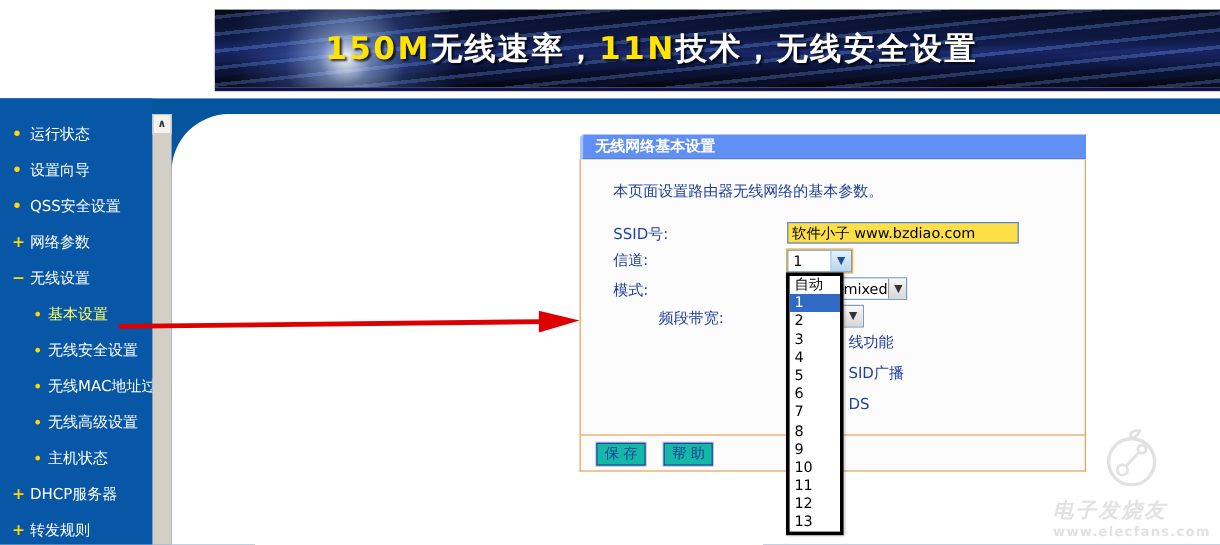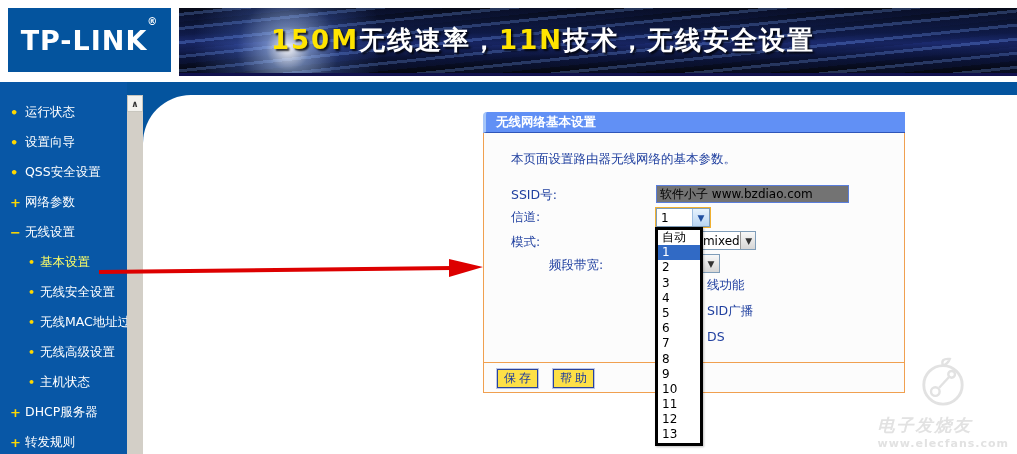--- a/index.html
+++ b/index.html
@@ -52,41 +52,41 @@
   #panel-title { height:21px; background:#6190F5; border-left:3px solid #A6C6F8;
                  border-bottom:1px solid #2F55B8; border-top-left-radius:4px;
                  color:#fff; font-size:12.5px; font-weight:bold; line-height:20px; padding-left:10px; }
   #panel-body { position:relative; height:260px; background:#FCFCFC;
                 border:1px solid #F0A050; border-top:none; }
   #panel-intro { position:absolute; left:27px; top:18px; font-size:12.5px; color:#1F3F9F; }
   .f-label { position:absolute; left:27px; font-size:12.5px; color:#1F3F9F; }
   #ssid-label { top:54px; }  #chan-label { top:76px; }  #mode-label { top:101px; }  #bw-label { top:124px;margin-left:38px; }
 
   #ssid-input { position:absolute; left:172px; top:52px; width:193px; height:18px;
-                border:1px solid #5A7EDC; background:#737373; font-size:12px; padding:0 3px;
+                border:1px solid #5A7EDC; background:#fde047; font-size:12px; padding:0 3px;
                 font-family:"DejaVu Sans",sans-serif; color:#000; }
 
   .selbox { position:absolute; height:19px; background:#fff; border:1px solid #7F9DB9;
             font-size:12px; color:#000; display:flex; align-items:center; overflow:hidden; }
   .selbox .val { flex:1; padding-left:4px; white-space:nowrap; }
   .sel-arrow { width:17px; height:100%; display:flex; align-items:center; justify-content:center;
                font-size:9px; flex:0 0 17px; }
   #chan-select { left:172px; top:75px; width:54px; box-shadow:0 0 0 1px #F0B030; }
   #chan-select .sel-arrow { background:linear-gradient(#E6F2FD,#B9D5F2); color:#1F4FA0; border-left:1px solid #9EBEE0; }
   #mode-select { left:172px; top:98px; width:100px; }
   #bw-select   { left:172px; top:121px; width:64px; }
   #mode-select .sel-arrow, #bw-select .sel-arrow { background:linear-gradient(#F8F8F8,#D6D6D6); color:#333; border-left:1px solid #999; }
 
   .frag { position:absolute; left:223px; font-size:12.5px; color:#1F3F9F; white-space:nowrap; }
   #frag-0 { top:144px; } #frag-1 { top:170px; } #frag-2 { top:196px; }
 
   #panel-divider { position:absolute; left:0; right:0; top:229px; height:1px; background:#F0A050; }
-  .btn { position:absolute; top:236px; height:19px; padding:0 6px; background:#fde047;
+  .btn { position:absolute; top:236px; height:19px; padding:0 6px; background:#14b8a6;
          border:1px solid #29439B; box-shadow:0 0 0 1px #BCC6E8; color:#1F3C9E;
-         font-size:12px; font-family:Liberation Serif, serif; line-height:17px; cursor:pointer; white-space:nowrap; }
+         font-size:12px; font-family:Liberation Sans, sans-serif; line-height:17px; cursor:pointer; white-space:nowrap; }
   #save-btn { left:13px; }  #help-btn { left:69px; }
 
   
   #chan-list { position:absolute; left:655px; top:227px; width:48px; background:#fff;
                border:3px solid #000000; z-index:10; box-shadow:1px 1px 2px rgba(0,0,0,0.25); }
   .opt { height:15.2px; line-height:15.2px; font-size:12px; color:#000; padding-left:4px; cursor:pointer; }
   .opt.sel { background:#316AC5; color:#fff; }
 
   
   #arrow-overlay { position:absolute; left:95px; top:253px; width:392px; height:32px; z-index:20; pointer-events:none; }
@@ -96,23 +96,20 @@
                color:#E2E2E2; z-index:3;flex-direction:column; }
   #wm-text1 { font-size:17px; font-weight:bold; font-style:italic; letter-spacing:2px; }
   #wm-text2 { font-size:11px; font-weight:bold; letter-spacing:1px; }
 </style>
 </head>
 <body>
 
 <div id="screen">
 
   <div id="header">
-    <div id="logo-box">
-      <span id="logo-text"><span>TP-LINK</span><span id="logo-reg">®</span></span>
-    </div>
     <div id="banner">
       <span id="banner-text"><span class="banner-yellow">150M</span><span>无线速率，</span><span class="banner-yellow">11N</span><span>技术，无线安全设置</span></span>
     </div>
   </div>
 
   <div id="main">
     <div id="content"></div>
 
     <div id="sidebar">
       <div class="sb-row lvl1">

